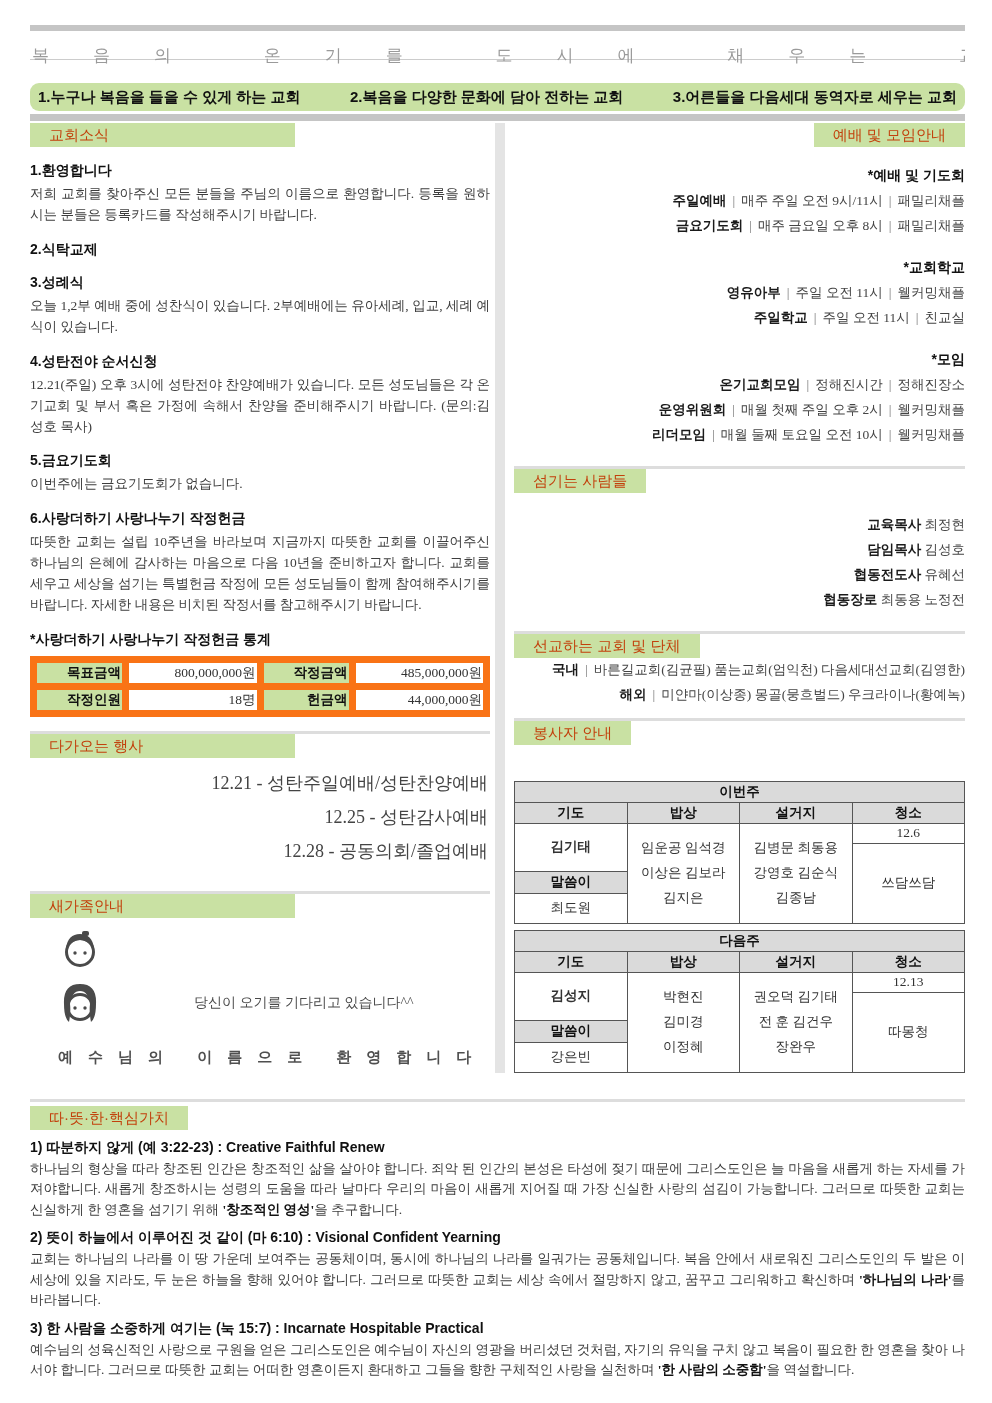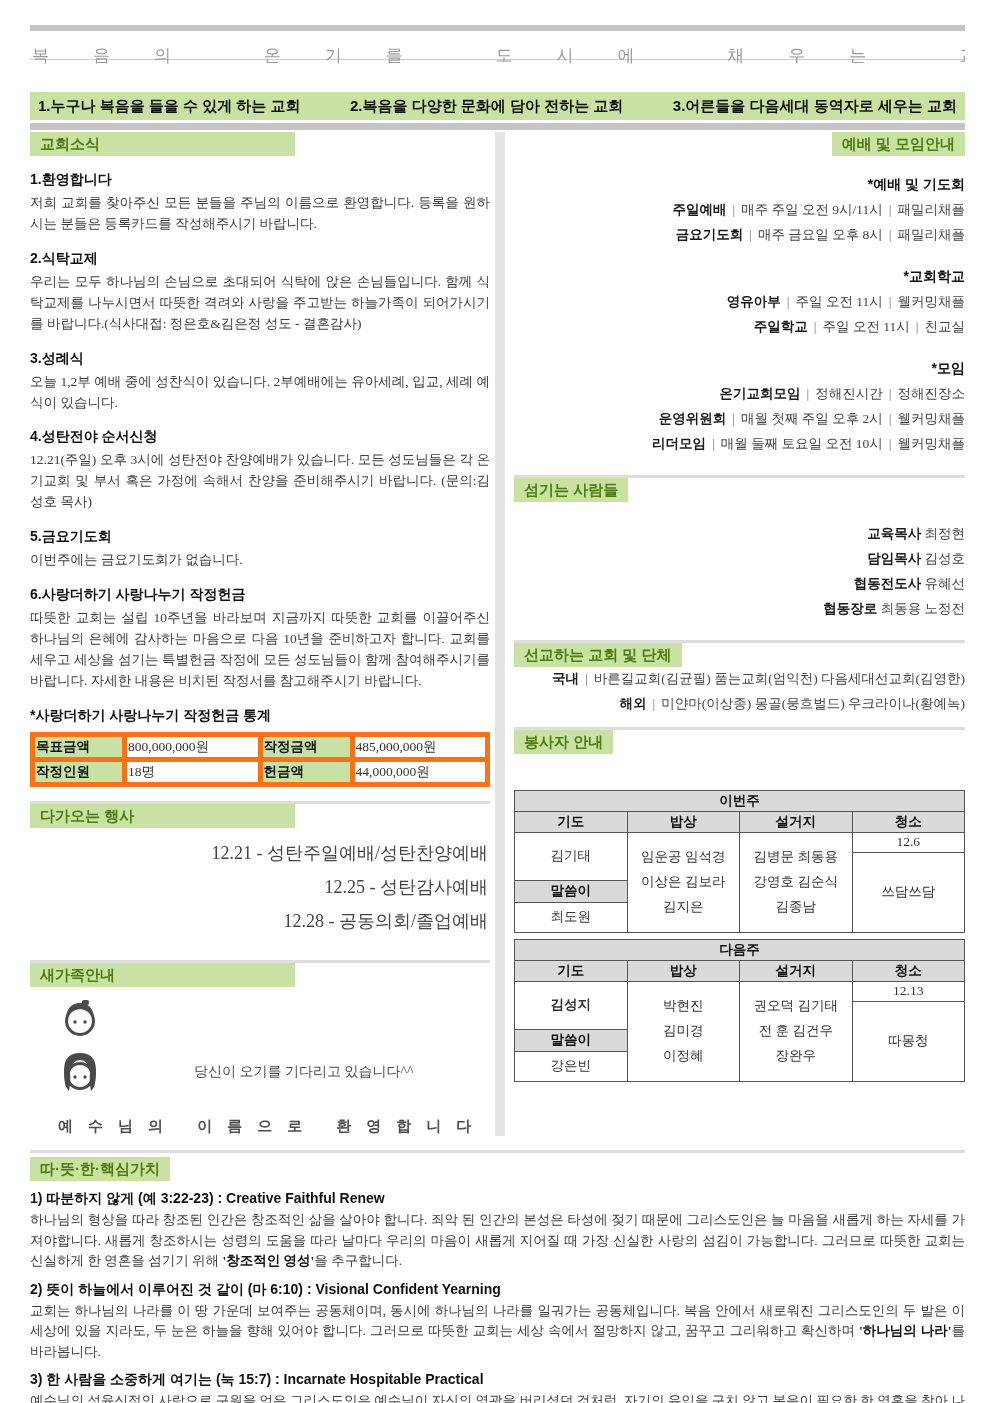--- a/index.html
+++ b/index.html
@@ -6,41 +6,41 @@
   body { margin:0; background:#ffffff; font-family:"Liberation Serif", serif; color:#3a3a3a; }
   .page { width:992px; min-height:1403px; padding:0 27px 0 30px; overflow:hidden; position:relative; }
 
   .topbar { margin-top:25px; height:6px; background:#c5c5c5; }
 
   .masthead { position:relative; margin-top:9px; height:34px; overflow:hidden; }
   .masthead .mline { position:absolute; top:19px; left:0; right:0; border-top:1px solid #cccccc; }
   .masthead .mtext { position:absolute; left:2px; top:4px; white-space:nowrap; font-size:17px;
                      color:#9a9a9a; letter-spacing:44px; font-family:"Liberation Sans", sans-serif; }
 
-  .slogans { margin-top:18px; height:28px; background:#c9e1a3; display:flex; align-items:center;
+  .slogans { margin-top:9px; height:28px; background:#c9e1a3; display:flex; align-items:center;
              justify-content:space-between; padding:0 8px; font-weight:bold; font-size:15px;
-             color:#111; font-family:"Liberation Sans", sans-serif; }
+             color:#111; font-family:"Liberation Sans", sans-serif;border-radius:9px; }
   .graybar { height:7px; background:#c5c5c5; margin-top:3px; }
 
   .columns { display:flex; margin-top:2px; }
   .col-left { width:460px; }
   .vdivider { width:10px; background:#e4e4e4; margin-left:5px; }
   .col-right { flex:1; padding-left:9px; text-align:right; }
 
-  .badge { background:#c9e1a3; display:inline-block; font-weight:bold; font-size:15px; color:#4d7c0f;
-           font-family:"Liberation Sans", sans-serif; padding:3px 10px; line-height:18px; }
+  .badge { background:#c9e1a3; display:inline-block; font-weight:normal; font-size:15px; color:#c2410c;
+           font-family:"Liberation Sans", sans-serif; padding:3px 19px; line-height:18px; }
   .badge-left { width:265px; }
   .hdr-row { border-top:3px solid #dddddd; }
   .hdr-row.right { display:flex; }
 
   .news h3 { font-size:14px; margin:15px 0 4px; color:#111; font-family:"Liberation Sans", sans-serif; }
   .news p  { margin:0; font-size:13.5px; line-height:1.55; text-align:justify; color:#3d3d3d; }
 
   table.stats { width:100%; border-collapse:collapse; margin-top:7px; font-size:13.5px; }
-  .stats td { border:5px solid #f97316; height:23px; text-align:left; color:#333; }
+  .stats td { border:7px solid #f97316; height:23px; text-align:right; color:#333; }
   .stats .lbl { background:#c9e1a3; font-weight:bold; width:92px; color:#111; font-family:"Liberation Sans", sans-serif; }
 
   .events { margin-top:8px; font-size:18px; line-height:1.9; text-align:right; color:#444; padding-right:2px; }
 
   .family { padding:8px 0 0 28px; }
   .face { width:44px; height:46px; }
   .face-row { display:flex; align-items:center; margin-top:4px; }
   .msg { margin-left:92px; font-size:14px; color:#4a4a4a; }
   .welcome { margin-top:22px; font-size:15px; font-weight:bold; color:#4f4f4f; letter-spacing:15px;
              white-space:nowrap; font-family:"Liberation Sans", sans-serif; }
@@ -53,21 +53,21 @@
   .sect { margin-top:18px; }
 
   table.vol { width:100%; border-collapse:collapse; font-size:13.5px; margin-top:6px; }
   .vol td { border:1px solid #555; text-align:center; color:#333; padding:1px 2px; }
   .vol .t-title, .vol .th { background:#dadada; font-weight:bold; height:21px; color:#111;
                             font-family:"Liberation Sans", sans-serif; }
   .vol .th { width:25%; }
   .vol .c-names { white-space:pre-line; line-height:1.85; }
   .vol .gray { background:#dadada; font-weight:bold; font-family:"Liberation Sans", sans-serif; color:#111;margin-top:28px; }
 
-  .values { margin-top:14px; }
+  .values { margin-top:26px; }
   .v-head { font-size:14px; font-weight:bold; margin:9px 0 2px; color:#111; font-family:"Liberation Sans", sans-serif; }
   .v-body { font-size:13.5px; line-height:1.52; text-align:justify; margin:0; color:#3d3d3d; }
   .v-body .emph { font-weight:bold; color:#111; }
   .values .badge { margin-top:4px; }
 </style>
 </head>
 <body>
 
 <div class="page">
 
@@ -88,21 +88,20 @@
 
   <div class="columns">
 
     <div class="col-left">
       <div class="badge badge-left">교회소식</div>
 
       <div class="news">
         <h3>1.환영합니다</h3>
         <p>저희 교회를 찾아주신 모든 분들을 주님의 이름으로 환영합니다. 등록을 원하시는 분들은 등록카드를 작성해주시기 바랍니다.</p>
         <h3>2.식탁교제</h3>
-        <p>우리는 모두 하나님의 손님으로 초대되어 식탁에 앉은 손님들입니다. 함께 식탁교제를 나누시면서 따뜻한 격려와 사랑을 주고받는 하늘가족이 되어가시기를 바랍니다.(식사대접: 정은호&amp;김은정 성도 - 결혼감사)</p>
         <h3>3.성례식</h3>
         <p>오늘 1,2부 예배 중에 성찬식이 있습니다. 2부예배에는 유아세례, 입교, 세례 예식이 있습니다.</p>
         <h3>4.성탄전야 순서신청</h3>
         <p>12.21(주일) 오후 3시에 성탄전야 찬양예배가 있습니다. 모든 성도님들은 각 온기교회 및 부서 혹은 가정에 속해서 찬양을 준비해주시기 바랍니다. (문의:김성호 목사)</p>
         <h3>5.금요기도회</h3>
         <p>이번주에는 금요기도회가 없습니다.</p>
         <h3>6.사랑더하기 사랑나누기 작정헌금</h3>
         <p>따뜻한 교회는 설립 10주년을 바라보며 지금까지 따뜻한 교회를 이끌어주신 하나님의 은혜에 감사하는 마음으로 다음 10년을 준비하고자 합니다. 교회를 세우고 세상을 섬기는 특별헌금 작정에 모든 성도님들이 함께 참여해주시기를 바랍니다. 자세한 내용은 비치된 작정서를 참고해주시기 바랍니다.</p>
         <h3>*사랑더하기 사랑나누기 작정헌금 통계</h3>
       </div>
@@ -223,21 +222,21 @@
             <tr>
               <td colspan="4" class="t-title">이번주</td>
             </tr>
         <tr>
           <td class="th">기도</td>
           <td class="th">밥상</td>
           <td class="th">설거지</td>
           <td class="th">청소</td>
         </tr>
         <tr>
-          <td rowspan="2" style="height:48px;">김기태</td>
+          <td rowspan="2" style="height:48px;font-weight:bold;">김기태</td>
           <td rowspan="4" class="c-names">임운공 임석경
 이상은 김보라
 김지은</td>
           <td rowspan="4" class="c-names">김병문 최동용
 강영호 김순식
 김종남</td>
           <td style="height:20px;">12.6</td>
         </tr>
         <tr>
           <td rowspan="3">쓰담쓰담</td>

